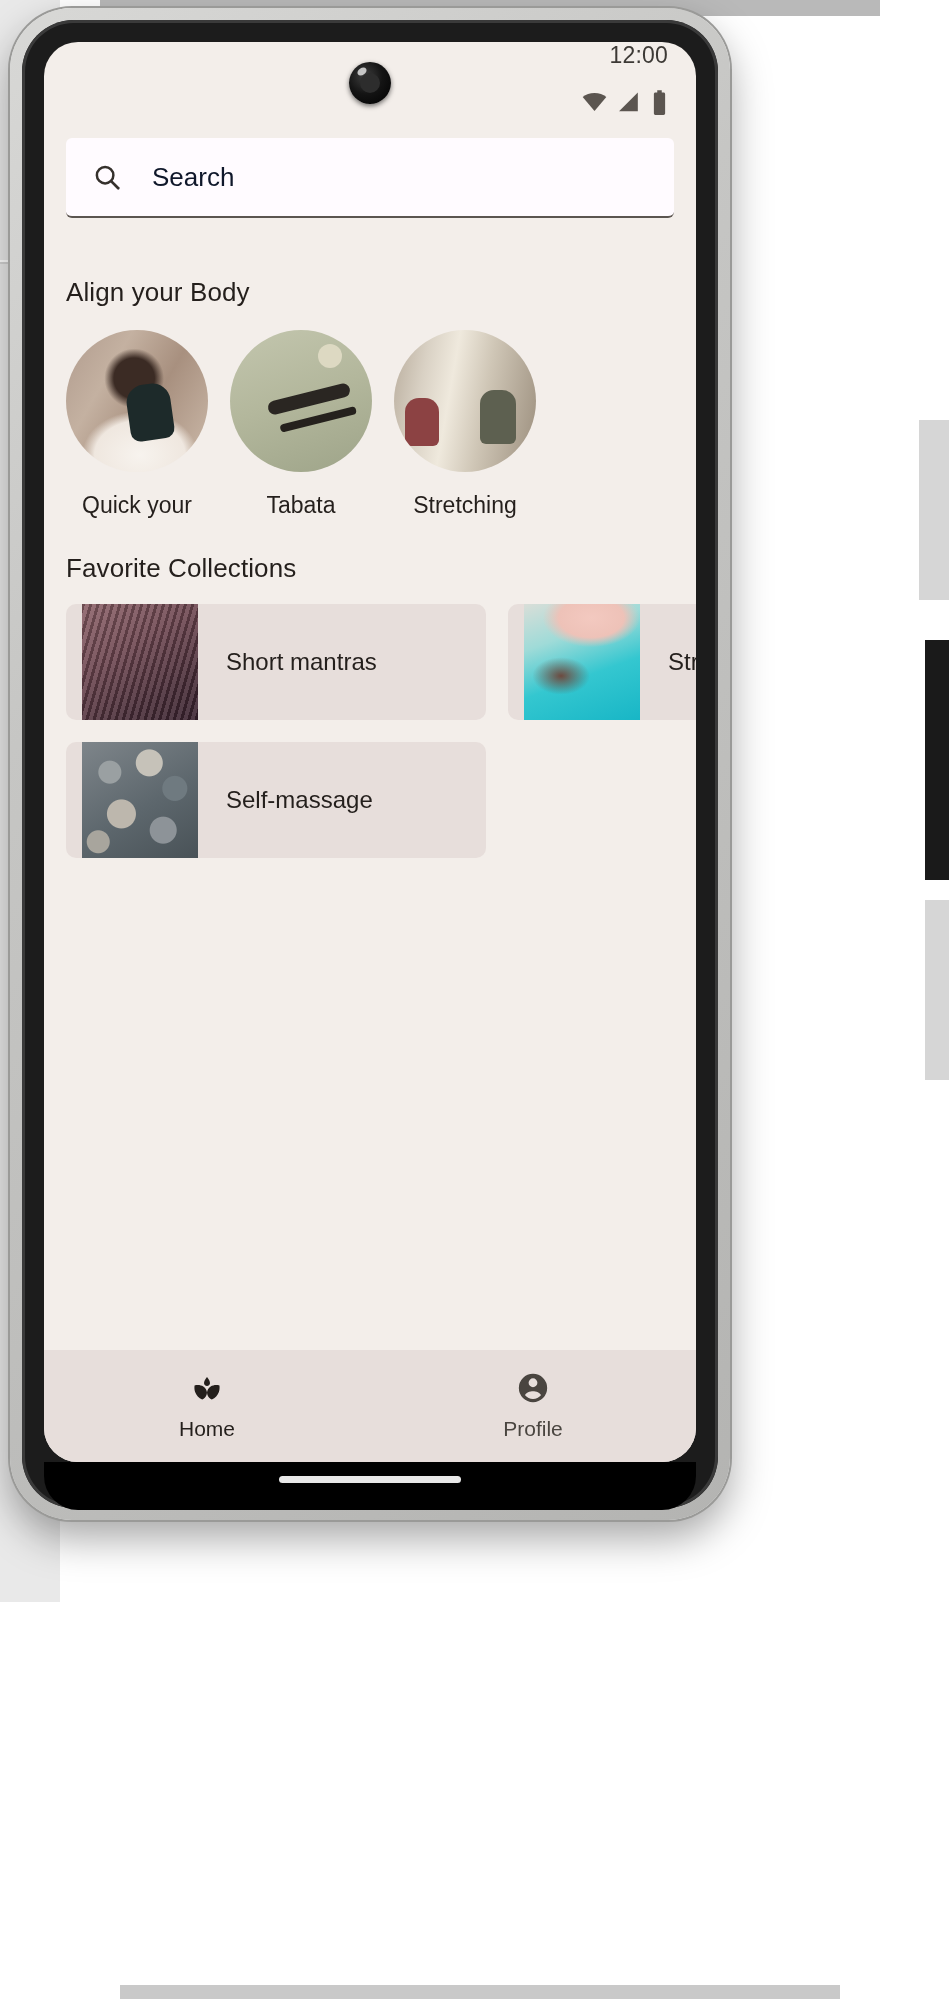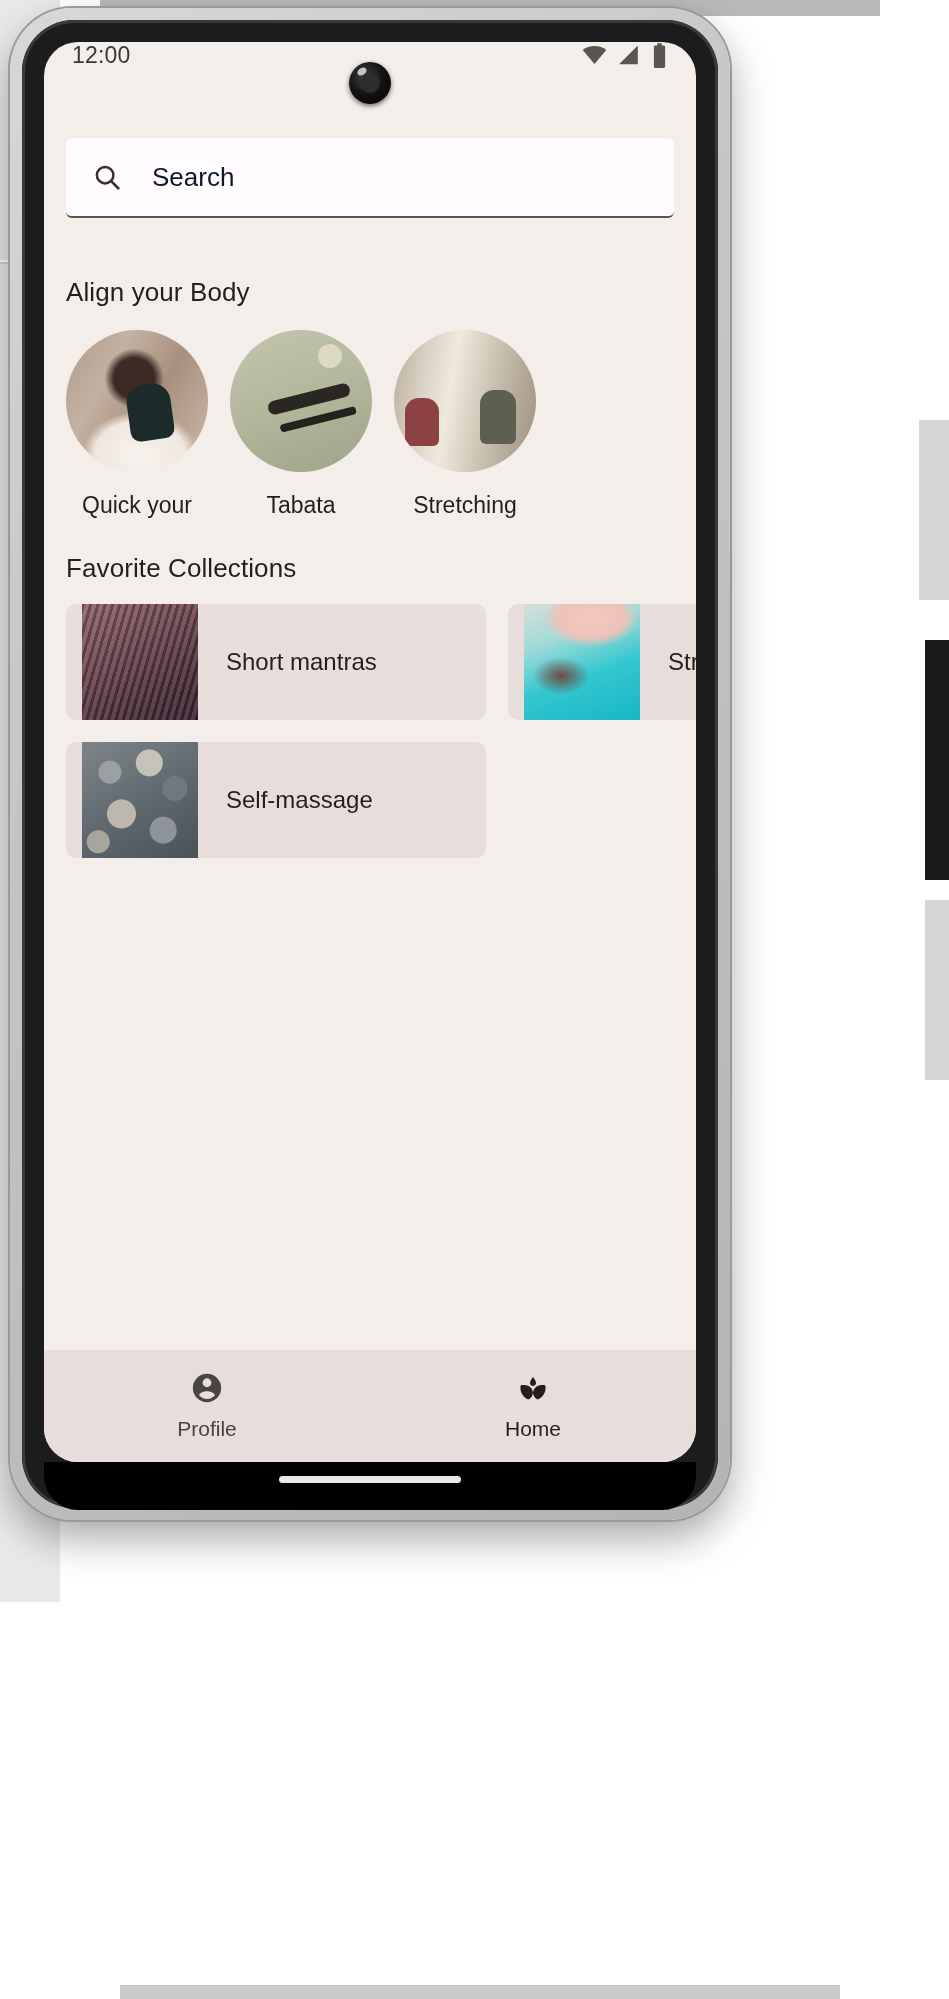--- a/index.html
+++ b/index.html
@@ -80,22 +80,23 @@
     height: 7px;
     border-radius: 4px;
     background: #e8e8e8;
   }
 
   
   #status-bar {
     position: relative;
     height: 74px;
     display: flex;
-    align-items: flex-start;
+    align-items: flex-end;
     padding: 0 28px 0 28px;
+    flex-direction: column;
   }
   #status-time {
     font-size: 23px;
     color: #3c3935;
     letter-spacing: .2px;
   }
   #status-spacer { flex: 1; }
   #status-icons {
     display: flex;
     align-items: center;
@@ -438,35 +439,35 @@
               </div>
             </div>
           </div>
 
         </div>
 
         <div id="bottom-bar">
           <div class="nav-item">
             <span class="nav-icon">
               <svg width="34" height="34" viewBox="0 0 24 24">
-                <path fill="#4a4540" d="M12 2a10 10 0 1 0 0 20 10 10 0 0 0 0-20Zm0 3.2a3.1 3.1 0 1 1 0 6.2 3.1 3.1 0 0 1 0-6.2Zm0 14.6a7.3 7.3 0 0 1-5.6-2.6c.05-1.9 3.73-2.95 5.6-2.95s5.55 1.05 5.6 2.95A7.3 7.3 0 0 1 12 19.8Z"></path>
-              </svg>
-            </span>
-            <span class="nav-label muted">Profile</span>
-          </div>
-          <div class="nav-item">
-            <span class="nav-icon">
-              <svg width="34" height="34" viewBox="0 0 24 24">
                 <path fill="#241f1c" d="M12 4.2c-1.35 1.6-2.1 3.1-2.1 4.3 0 1.15.84 2.1 2.1 2.1s2.1-.95 2.1-2.1c0-1.2-.75-2.7-2.1-4.3Z"></path>
                 <path fill="#241f1c" d="M3.2 10.2c2.4-.55 4.6-.2 6.2.8 1.6 1 2.5 2.6 2.6 4.4-.1 1.8-1 3.4-2.6 4.4-.25.16-.52.3-.8.4-2.4-1.1-4.2-3.1-5-5.4-.45-1.3-.6-2.8-.4-4.6Z"></path>
                 <path fill="#241f1c" d="M20.8 10.2c-2.4-.55-4.6-.2-6.2.8-1.6 1-2.5 2.6-2.6 4.4.1 1.8 1 3.4 2.6 4.4.25.16.52.3.8.4 2.4-1.1 4.2-3.1 5-5.4.45-1.3.6-2.8.4-4.6Z"></path>
               </svg>
             </span>
             <span class="nav-label">Home</span>
           </div>
+          <div class="nav-item">
+            <span class="nav-icon">
+              <svg width="34" height="34" viewBox="0 0 24 24">
+                <path fill="#4a4540" d="M12 2a10 10 0 1 0 0 20 10 10 0 0 0 0-20Zm0 3.2a3.1 3.1 0 1 1 0 6.2 3.1 3.1 0 0 1 0-6.2Zm0 14.6a7.3 7.3 0 0 1-5.6-2.6c.05-1.9 3.73-2.95 5.6-2.95s5.55 1.05 5.6 2.95A7.3 7.3 0 0 1 12 19.8Z"></path>
+              </svg>
+            </span>
+            <span class="nav-label muted">Profile</span>
+          </div>
         </div>
 
       </div>
 
       <div id="nav-gesture-zone">
         <div id="home-indicator"></div>
       </div>
 
     </div>
   </div>

